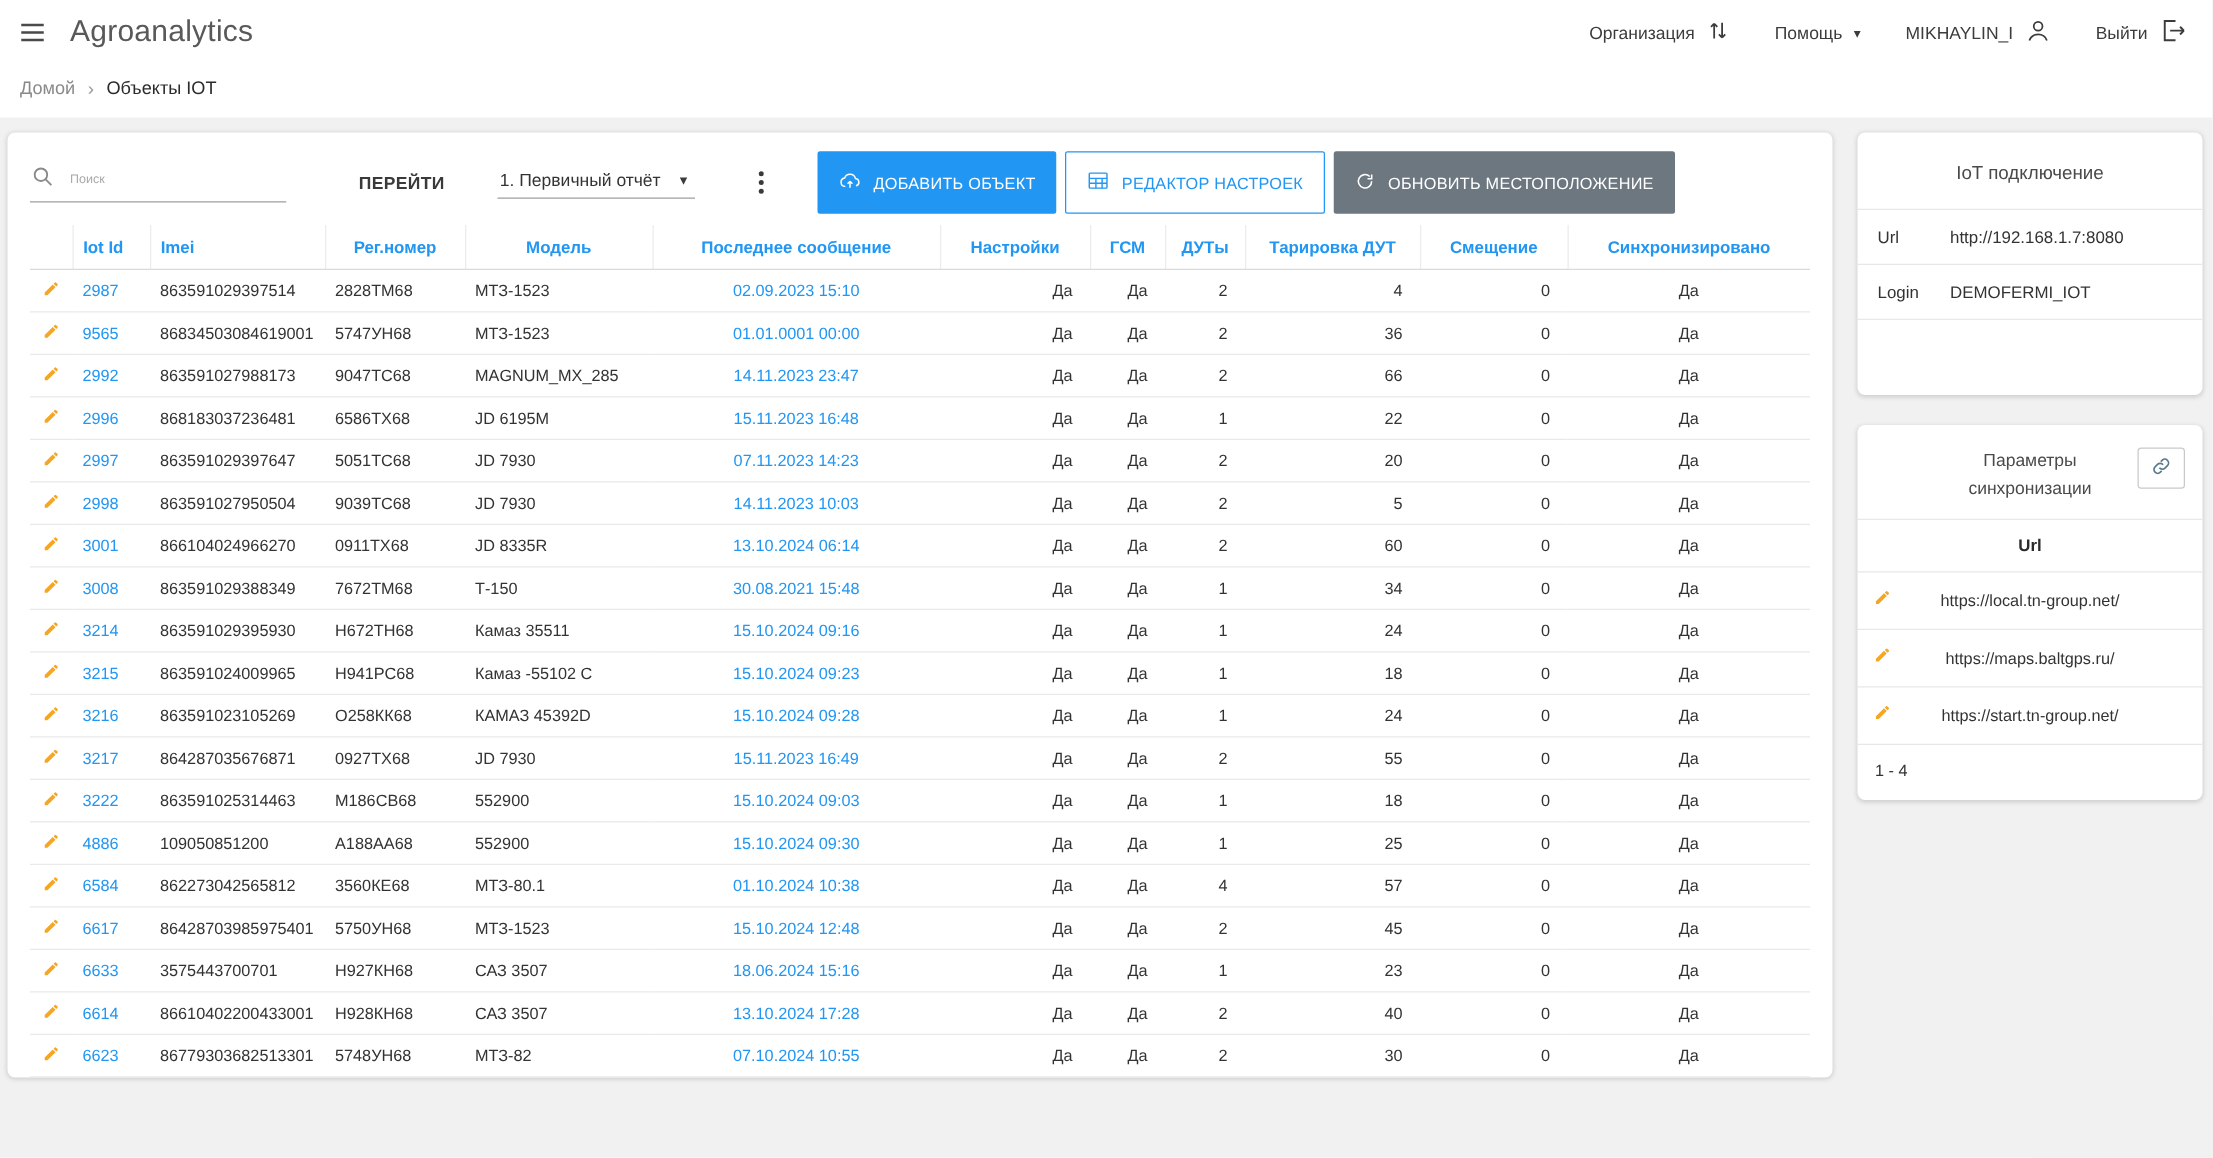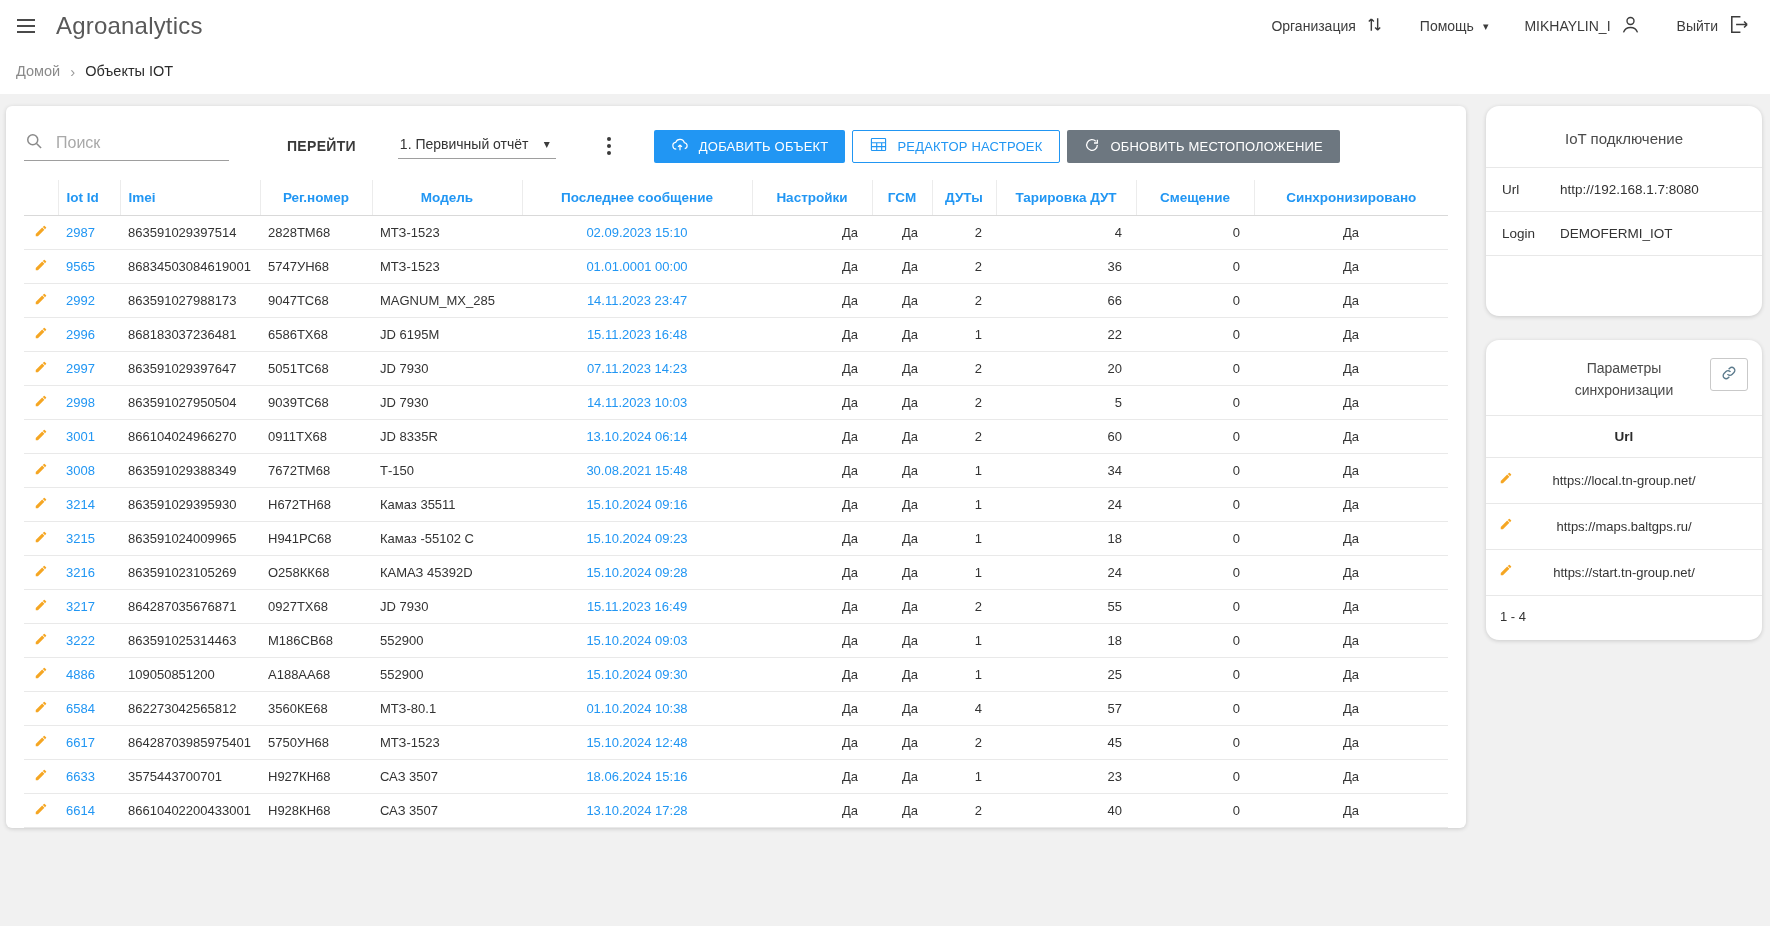--- a/index.html
+++ b/index.html
@@ -22,45 +22,45 @@
   .bc-home { color: #8a8a8a; cursor: pointer; text-decoration: none; }
   .bc-sep { color: #9a9a9a; font-size: 15px; }
   .bc-cur { color: #2b2b2b; }
 
   .content { display: flex; gap: 20px; padding: 12px 8px 0 6px; align-items: flex-start; }
   .card { background: #fff; border-radius: 6px; box-shadow: 0 1px 4px rgba(0,0,0,.16); }
   .main-card { width: 1460px; padding: 12px 18px 0; }
 
   .toolbar { display: flex; align-items: center; height: 56px; }
   .search-box { display: flex; align-items: center; gap: 12px; border-bottom: 1px solid #9e9e9e; padding-bottom: 5px; width: 205px; }
-  .search-box input { border: none; outline: none; font-size: 16px; width: 100%; color: #a21caf; background: transparent; font-family: inherit; }
+  .search-box input { border: none; outline: none; font-size: 10px; width: 100%; color: #a21caf; background: transparent; font-family: inherit; }
   .search-box input::placeholder { color: #a9a9a9; }
   .go-btn { background: none; border: none; font-family: inherit; font-weight: 700; font-size: 14px; color: #3a3a3a; margin-left: 58px; letter-spacing: .3px; cursor: pointer; }
   .report-select { display: flex; align-items: center; justify-content: space-between; gap: 14px; border-bottom: 1px solid #9e9e9e; padding: 3px 6px 6px 2px; margin-left: 42px; font-size: 14px; min-width: 158px; cursor: pointer; }
   .report-select .caret { font-size: 12px; }
   .kebab { margin-left: 42px; display: flex; flex-direction: column; gap: 3px; padding: 5px 9px; cursor: pointer; }
   .kebab i { width: 4px; height: 4px; border-radius: 50%; background: #3a3a3a; }
 
-  .btn { display: inline-flex; align-items: center; gap: 10px; height: 33px; padding: 0 17px; border: none; border-radius: 2px; font-family: inherit; font-size: 13px; letter-spacing: .2px; cursor: pointer; white-space: nowrap; }
+  .btn { display: inline-flex; align-items: center; gap: 10px; height: 50px; padding: 0 17px; border: none; border-radius: 2px; font-family: inherit; font-size: 13px; letter-spacing: .2px; cursor: pointer; white-space: nowrap; }
   .btn-primary { background: #2196f3; color: #fff; margin-left: 34px; }
   .btn-gray { background: #6d7780; color: #fff; margin-left: 7px; }
   .btn-outline { background: #fff; color: #2196f3; border: 1px solid #2196f3; margin-left: 7px; }
 
   table { width: 100%; border-collapse: collapse; table-layout: fixed; margin-top: 6px; }
   th { color: #2196f3; font-size: 13.5px; font-weight: 700; padding: 10px 8px; border-bottom: 1px solid #d9d9d9; border-right: 1px solid #ececec; white-space: nowrap; overflow: hidden; }
   th:last-child { border-right: none; }
   td { font-size: 13px; padding: 8px; border-bottom: 1px solid #e9e9e9; color: #333; white-space: nowrap; overflow: hidden; }
   .h-left { text-align: left; } .h-center { text-align: center; }
   .al-left { text-align: left; } .al-center { text-align: center; }
   .al-right { text-align: right; padding-right: 14px; }
   .link { color: #2196f3; cursor: pointer; }
   .c-edit { padding-left: 10px; cursor: pointer; }
 
   .side { width: 278px; display: flex; flex-direction: column; gap: 24px; }
-  .side-card { padding: 0 0 14px; border-radius: 13px; }
+  .side-card { padding: 0 0 14px; }
   .conn-title { text-align: center; font-size: 15px; font-weight: 400; color: #4a4a4a; padding: 24px 0 20px; border-bottom: 1px solid #e8e8e8; }
   .kv { display: flex; align-items: center; gap: 18px; padding: 14px 16px; border-bottom: 1px solid #e8e8e8; font-size: 13.5px; }
   .kv .k { min-width: 40px; color: #333; }
   .conn-spacer { height: 46px; }
 
   .sync-head { position: relative; padding: 18px 0 14px; border-bottom: 1px solid #e8e8e8; }
   .sync-head h2 { width: 130px; margin: 0 auto; text-align: center; font-size: 14px; font-weight: 400; color: #4a4a4a; line-height: 1.55; }
   .icon-btn { position: absolute; right: 14px; top: 18px; width: 38px; height: 33px; background: #fff; border: 1px solid #c9c9c9; border-radius: 3px; display: flex; align-items: center; justify-content: center; cursor: pointer; }
   .sync-col-h { text-align: center; font-weight: 700; font-size: 13.5px; padding: 13px 0; border-bottom: 1px solid #e8e8e8; color: #2b2b2b; }
   .sync-list { list-style: none; }
@@ -486,20 +486,36 @@
             <td class="al-left">Н928КН68</td>
             <td class="al-left">САЗ 3507</td>
             <td class="al-center link">13.10.2024 17:28</td>
             <td class="al-right">Да</td>
             <td class="al-right">Да</td>
             <td class="al-right">2</td>
             <td class="al-right">40</td>
             <td class="al-right">0</td>
             <td class="al-center">Да</td>
           </tr>
+          <tr>
+            <td class="c-edit"><svg width="14" height="14" viewBox="0 0 24 24" fill="#f5a623">
+                <path d="M3 17.25V21h3.75L17.81 9.94l-3.75-3.75L3 17.25zM20.71 7.04a1 1 0 0 0 0-1.41l-2.34-2.34a1 1 0 0 0-1.41 0l-1.83 1.83 3.75 3.75 1.83-1.83z"></path>
+              </svg></td>
+            <td class="al-left link">6623</td>
+            <td class="al-left">86779303682513301</td>
+            <td class="al-left">5748УН68</td>
+            <td class="al-left">МТЗ-82</td>
+            <td class="al-center link">07.10.2024 10:55</td>
+            <td class="al-right">Да</td>
+            <td class="al-right">Да</td>
+            <td class="al-right">2</td>
+            <td class="al-right">30</td>
+            <td class="al-right">0</td>
+            <td class="al-center">Да</td>
+          </tr>
         </tbody>
     </table>
   </section>
 
   <aside class="side">
 
     <section class="card side-card">
       <h2 class="conn-title">IoT подключение</h2>
       <div class="kv">
         <span class="k">Url</span>

